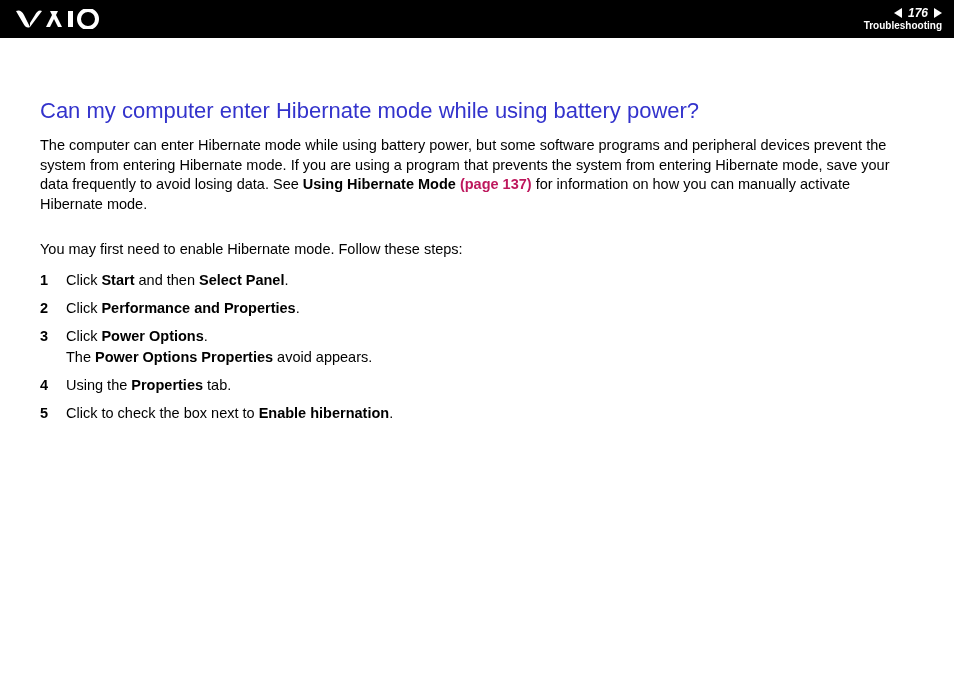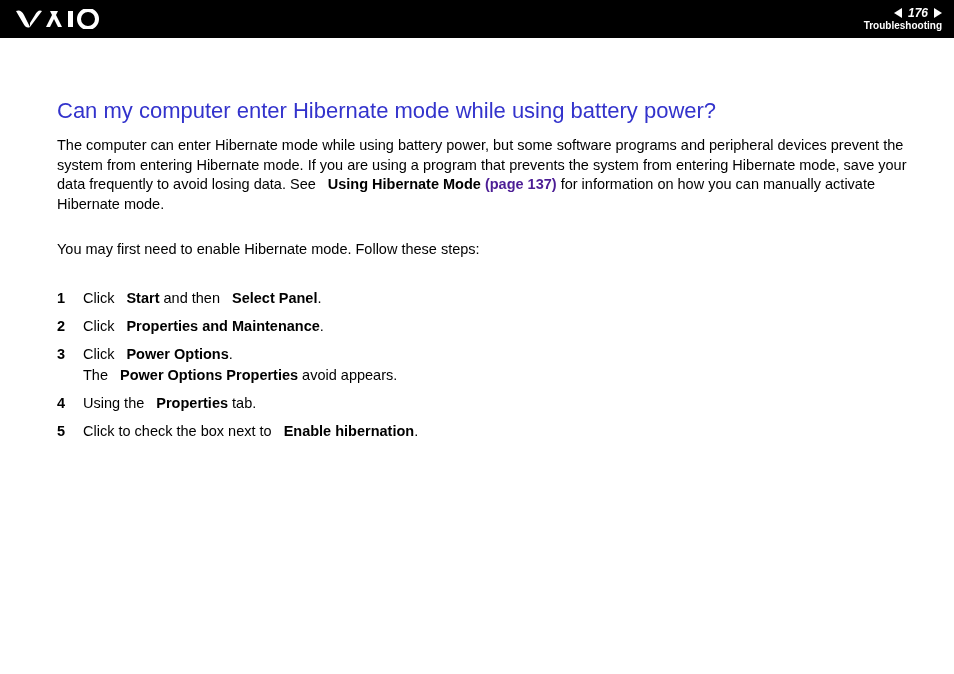--- a/index.html
+++ b/index.html
@@ -36,55 +36,55 @@
   }
   .arrow-left, .arrow-right {
     width: 0; height: 0;
     border-top: 5px solid transparent;
     border-bottom: 5px solid transparent;
   }
   .arrow-left  { border-right: 8px solid #fff; }
   .arrow-right { border-left: 8px solid #fff; }
   .section-label { font-weight: bold; font-size: 10px; }
   .content {
-    padding: 60px 40px 0 57px;
+    padding: 60px 40px 0 40px;
   }
   h2 {
     color: #3333cc;
     font-weight: normal;
     font-size: 22px;
     margin-bottom: 12px;
   }
   .para {
     font-size: 14.5px;
     line-height: 1.35;
     margin-bottom: 26px;
   }
   .sub-para {
     font-size: 14.5px;
     line-height: 1.35;
-    margin-bottom: 28px;
+    margin-bottom: 10px;
   }
-  .link-ref { color: #4c1d95; font-weight: bold; }
+  .link-ref { color: #be185d; font-weight: bold; }
   ol.steps {
     list-style: none;
     font-size: 14.5px;
     line-height: 1.4;
   }
   ol.steps li {
     display: flex;
     margin-bottom: 8px;
   }
   ol.steps .num {
     font-weight: bold;
     width: 26px;
     flex-shrink: 0;
   }
   ol.steps .txt { flex: 1; }
-  .b { font-weight: bold; margin-left: 8px; }
+  .b { font-weight: bold; }
 </style>
 </head>
 <body>
 
 <div class="header">
   <div class="logo">
     <svg width="100" height="20" viewBox="0 0 100 20">
       <path d="M0 2 Q5 0 8 6 L14 18 Q10 20 7 14 Z" fill="#fff"></path>
       <path d="M14 18 L26 2 Q22 0 19 6 L14 14" fill="#fff"></path>
       <path d="M38 2 L30 18 L34 18 L42 2 Z" fill="#fff"></path>
@@ -115,21 +115,21 @@
   <ol class="steps">
     <li>
       <span class="num">1</span>
       <span class="txt">
         <span>Click </span><span class="b">Start</span><span> and then </span><span class="b">Select Panel</span><span>.</span>
       </span>
     </li>
     <li>
       <span class="num">2</span>
       <span class="txt">
-        <span>Click </span><span class="b">Properties and Maintenance</span><span>.</span>
+        <span>Click </span><span class="b">Performance and Properties</span><span>.</span>
       </span>
     </li>
     <li>
       <span class="num">3</span>
       <span class="txt">
         <span>Click </span><span class="b">Power Options</span><span>.</span><br>
         <span>The </span><span class="b">Power Options Properties</span><span> avoid appears.</span>
       </span>
     </li>
     <li>

